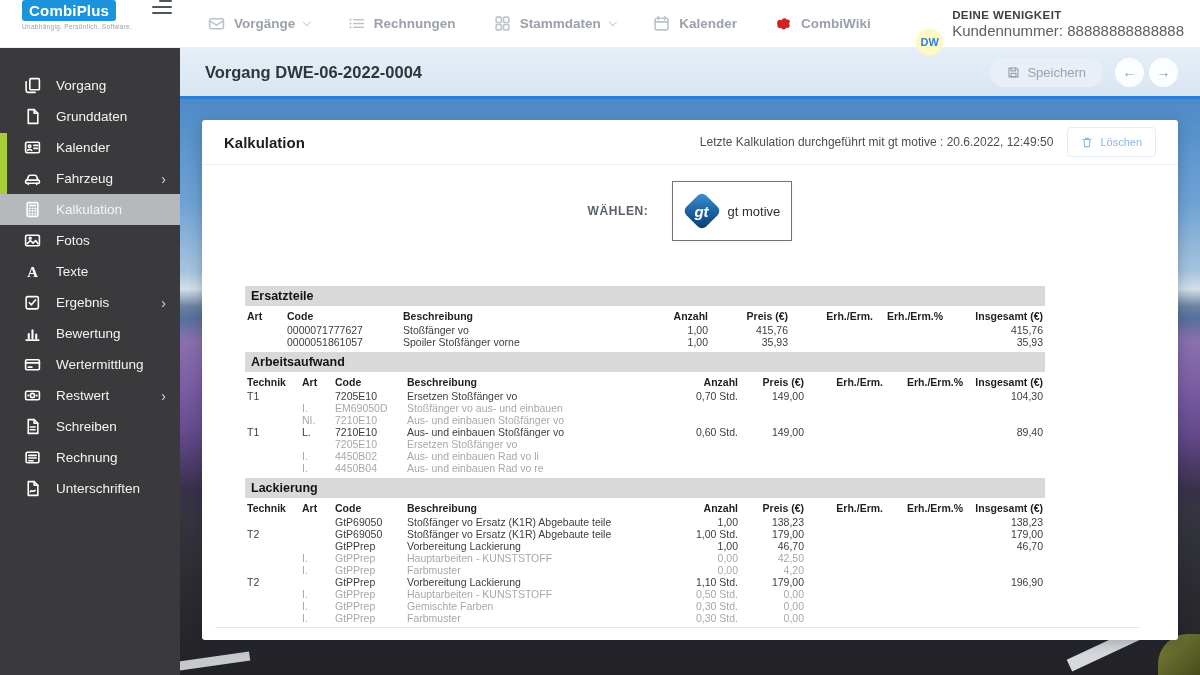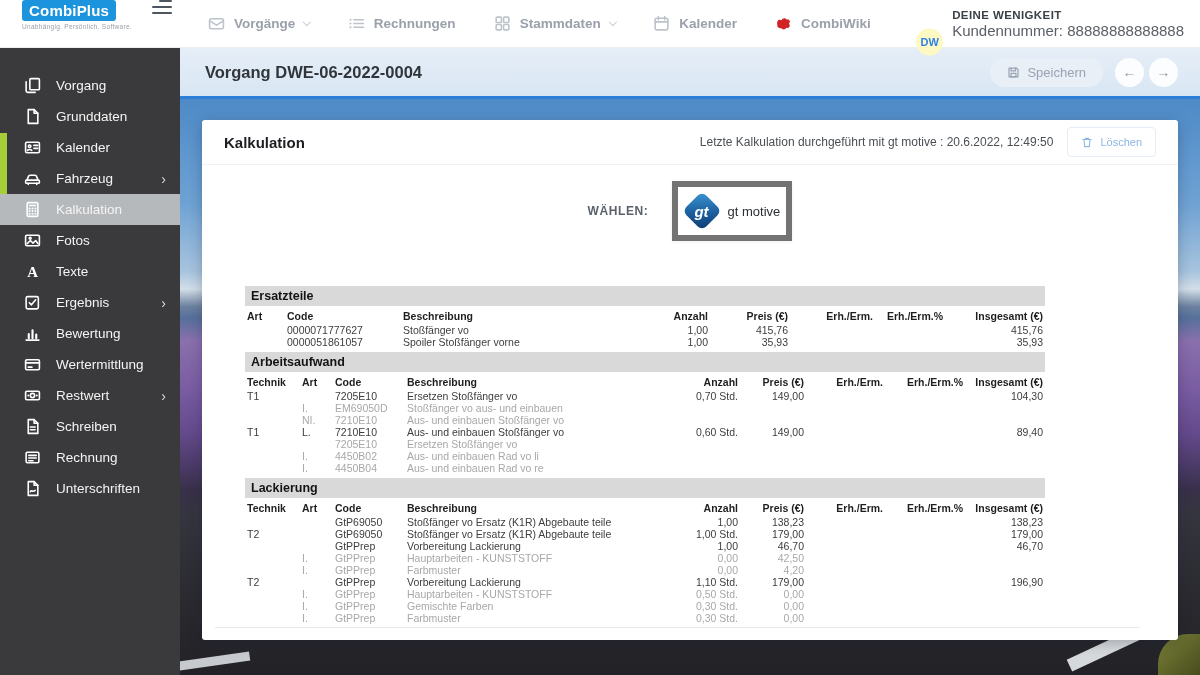--- a/index.html
+++ b/index.html
@@ -79,21 +79,21 @@
   .header-right { margin-left:auto; display:flex; align-items:center; gap:14px; }
   .last-calc { font-size:12px; color:#4a4f55; font-weight:500; }
   .delete-btn { height:30px; padding:0 13px; border:1px solid #e6ecf3; border-radius:4px;
                 background:#fff; color:#8cb6e4; font-size:11px; display:flex; align-items:center;
                 gap:7px; cursor:pointer; font-family:inherit; }
   .delete-btn svg { width:12px; height:13px; color:#8cb6e4; }
 
   .choose-row { margin-top:16px; display:flex; justify-content:center; align-items:center;
                 gap:24px; height:60px; }
   .choose-label { font-size:12px; font-weight:bold; color:#5b626b; letter-spacing:.6px; }
-  .provider-card { width:120px; height:60px; background:#fff; border:6px solid #737373;
+  .provider-card { width:120px; height:60px; background:#fff; border:1px solid #737373;
                    box-shadow:0 1px 4px rgba(0,0,0,.06); display:flex; align-items:center;
                    justify-content:center; gap:9px; cursor:pointer; }
   .gt-logo { width:34px; height:34px; position:relative; flex:none; }
   .gt-diamond { position:absolute; inset:3px; transform:rotate(45deg); border-radius:6px;
                 background:linear-gradient(135deg,#3e97d4,#1b5e9e 55%,#0d3a6e); }
   .gt-text { position:absolute; inset:0; display:flex; align-items:center; justify-content:center;
              color:#fff; font-weight:bold; font-style:italic; font-size:15px; }
   .provider-name { font-size:13px; color:#2b2f33; font-weight:500; }
 
   

